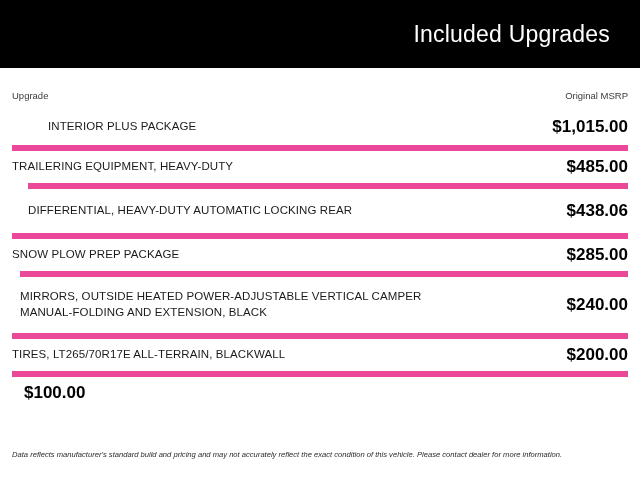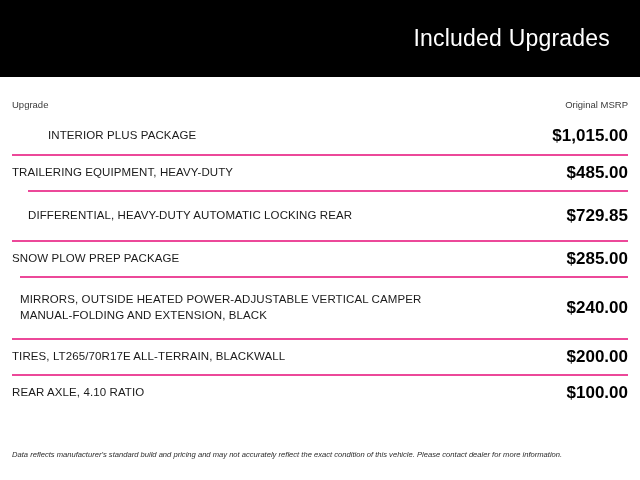--- a/index.html
+++ b/index.html
@@ -15,21 +15,21 @@
   }
   .page {
     width: 640px;
     height: 480px;
     position: relative;
     background: #ffffff;
     box-sizing: border-box;
   }
   .header {
     background: #000000;
-    height: 77px;
+    height: 68px;
     display: flex;
     align-items: center;
     justify-content: flex-end;
     padding-right: 30px;
     box-sizing: border-box;
   }
   .header-title {
     color: #ffffff;
     font-size: 23px;
     font-weight: 400;
@@ -53,21 +53,21 @@
   .col-header .right {
     text-align: right;
   }
   .rows {
     position: relative;
   }
   .row {
     display: flex;
     justify-content: space-between;
     align-items: center;
-    border-top: 2px solid #ec4899;
+    border-top: 6px solid #ec4899;
     min-height: 36px;
     padding: 6px 0 6px 0;
     box-sizing: border-box;
   }
   .row:first-child {
     border-top: none;
     margin-left: 36px;
   }
   .row-label {
     font-size: 11.5px;
@@ -127,40 +127,39 @@
         <div class="row-price">$1,015.00</div>
       </div>
 
       <div class="row">
         <div class="row-label">TRAILERING EQUIPMENT, HEAVY-DUTY</div>
         <div class="row-price">$485.00</div>
       </div>
 
       <div class="row tall">
         <div class="row-label">DIFFERENTIAL, HEAVY-DUTY AUTOMATIC LOCKING REAR</div>
-        <div class="row-price">$729.85</div>
+        <div class="row-price">$438.06</div>
       </div>
 
       <div class="row">
         <div class="row-label">SNOW PLOW PREP PACKAGE</div>
         <div class="row-price">$285.00</div>
       </div>
 
       <div class="row taller">
         <div class="row-label">MIRRORS, OUTSIDE HEATED POWER-ADJUSTABLE VERTICAL CAMPER MANUAL-FOLDING AND EXTENSION, BLACK</div>
         <div class="row-price">$240.00</div>
       </div>
 
       <div class="row">
         <div class="row-label">TIRES, LT265/70R17E ALL-TERRAIN, BLACKWALL</div>
         <div class="row-price">$200.00</div>
       </div>
 
       <div class="row">
-        <div class="row-label">REAR AXLE, 4.10 RATIO</div>
         <div class="row-price">$100.00</div>
       </div>
 
 
     </div>
   </div>
 
   <div class="footnote">Data reflects manufacturer's standard build and pricing and may not accurately reflect the exact condition of this vehicle. Please contact dealer for more information.</div>
 
 </div>

